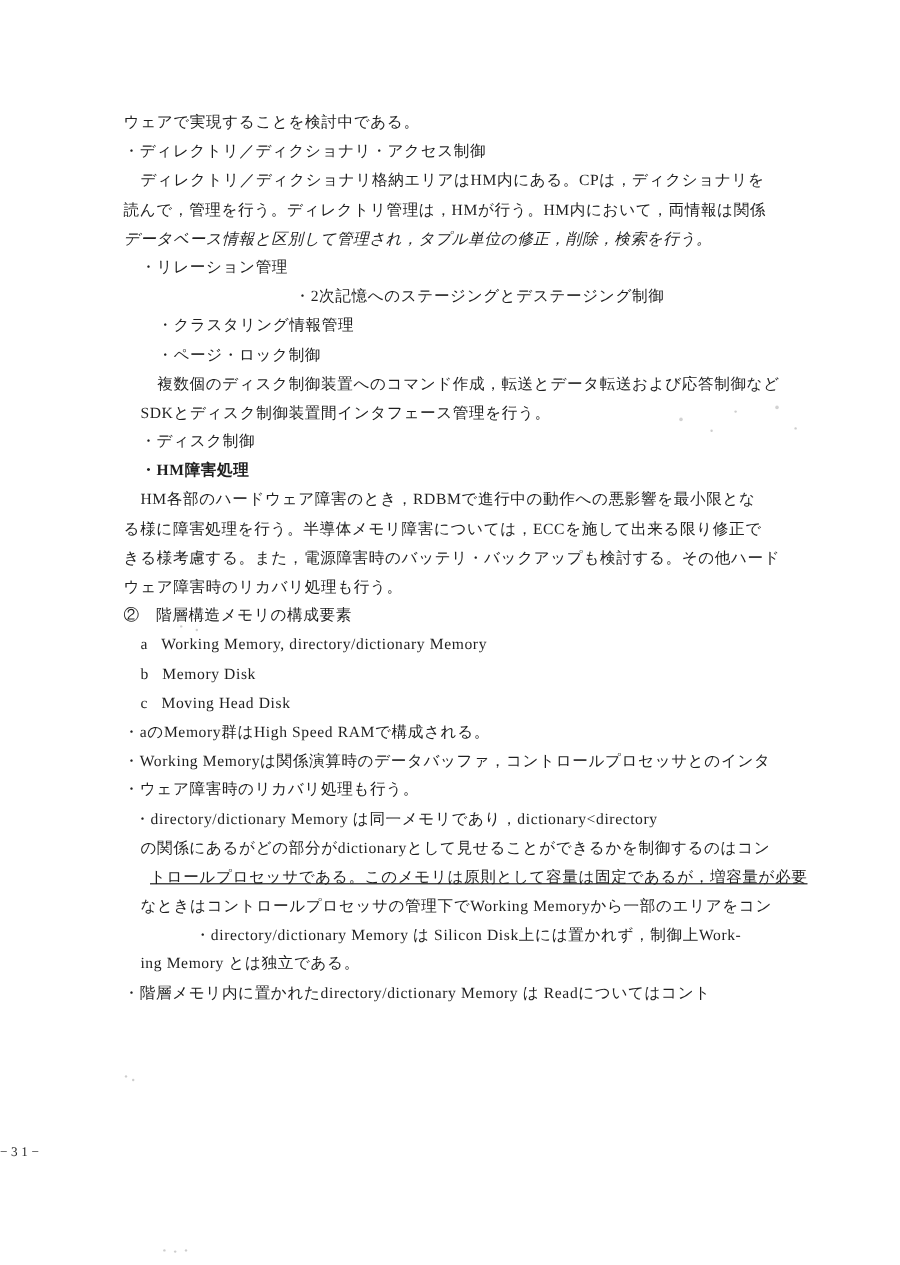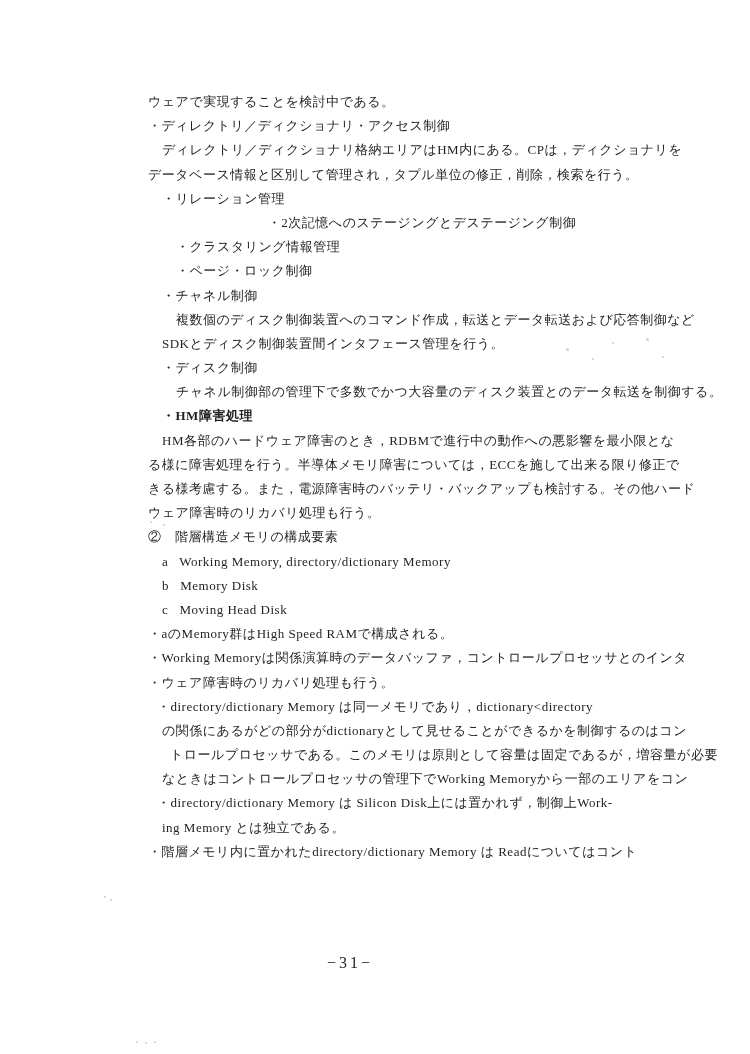--- a/index.html
+++ b/index.html
@@ -13,70 +13,68 @@
   }
   .page{position:absolute;inset:0;background:#ffffff;}
   .doc{
     position:absolute;left:103px;top:90px;width:565px;
   }
   .line{
     height:24.2px;line-height:24.2px;
     font-size:13px;letter-spacing:0.5px;
     white-space:pre;
     color:#1f1f1f;
-    margin-left:45px;
   }
   .pagenum{
     position:absolute;top:954px;left:0;width:700px;
-    text-align:center;
-    font-size:16px;letter-spacing:3px;
+    text-align:left;
+    font-size:11px;letter-spacing:3px;
     color:#262626;
   }
   .sp{
     position:absolute;background:#9b9b9b;border-radius:50%;
     opacity:0.5;width:2px;height:2px;
   }
   .sp.big{width:3px;height:3px;opacity:0.45;}
 </style>
 </head>
 <body>
 
 <div class="page">
 
   <div class="doc" id="doc-lines">
       <div class="line" style="padding-left: 0px;">ウェアで実現することを検討中である。</div>
       <div class="line" style="padding-left: 0px;">・ディレクトリ／ディクショナリ・アクセス制御</div>
       <div class="line" style="padding-left: 14px;">ディレクトリ／ディクショナリ格納エリアはHM内にある。CPは，ディクショナリを</div>
-      <div class="line" style="padding-left: 0px;">データベース情報と区別して管理され，タプル単位の修正，削除，検索を行う。</div>
+      <div class="line" style="padding-left: 0px;">読んで，管理を行う。ディレクトリ管理は，HMが行う。HM内において，両情報は関係</div>
+      <div class="line" style="padding-left: 0px; font-style: italic;">データベース情報と区別して管理され，タプル単位の修正，削除，検索を行う。</div>
       <div class="line" style="padding-left: 14px;">・リレーション管理</div>
       <div class="line" style="padding-left: 28px; text-align: center;">・2次記憶へのステージングとデステージング制御</div>
       <div class="line" style="padding-left: 28px;">・クラスタリング情報管理</div>
       <div class="line" style="padding-left: 28px;">・ページ・ロック制御</div>
-      <div class="line" style="padding-left: 14px;">・チャネル制御</div>
       <div class="line" style="padding-left: 28px;">複数個のディスク制御装置へのコマンド作成，転送とデータ転送および応答制御など</div>
       <div class="line" style="padding-left: 14px;">SDKとディスク制御装置間インタフェース管理を行う。</div>
       <div class="line" style="padding-left: 14px;">・ディスク制御</div>
-      <div class="line" style="padding-left: 28px;">チャネル制御部の管理下で多数でかつ大容量のディスク装置とのデータ転送を制御する。</div>
       <div class="line" style="padding-left: 14px; font-weight: bold;">・HM障害処理</div>
       <div class="line" style="padding-left: 14px;">HM各部のハードウェア障害のとき，RDBMで進行中の動作への悪影響を最小限とな</div>
       <div class="line" style="padding-left: 0px;">る様に障害処理を行う。半導体メモリ障害については，ECCを施して出来る限り修正で</div>
       <div class="line" style="padding-left: 0px;">きる様考慮する。また，電源障害時のバッテリ・バックアップも検討する。その他ハード</div>
       <div class="line" style="padding-left: 0px;">ウェア障害時のリカバリ処理も行う。</div>
       <div class="line" style="padding-left: 0px;">②　階層構造メモリの構成要素</div>
       <div class="line" style="padding-left: 14px;">a   Working Memory, directory/dictionary Memory</div>
       <div class="line" style="padding-left: 14px;">b   Memory Disk</div>
       <div class="line" style="padding-left: 14px;">c   Moving Head Disk</div>
       <div class="line" style="padding-left: 0px;">・aのMemory群はHigh Speed RAMで構成される。</div>
       <div class="line" style="padding-left: 0px;">・Working Memoryは関係演算時のデータバッファ，コントロールプロセッサとのインタ</div>
       <div class="line" style="padding-left: 0px;">・ウェア障害時のリカバリ処理も行う。</div>
       <div class="line" style="padding-left: 9px;">・directory/dictionary Memory は同一メモリであり，dictionary&lt;directory</div>
       <div class="line" style="padding-left: 14px;">の関係にあるがどの部分がdictionaryとして見せることができるかを制御するのはコン</div>
-      <div class="line" style="padding-left: 22px;">トロールプロセッサである。このメモリは原則として容量は固定であるが，増容量が必要</div>
+      <div class="line" style="padding-left: 22px; text-decoration: underline;">トロールプロセッサである。このメモリは原則として容量は固定であるが，増容量が必要</div>
       <div class="line" style="padding-left: 14px;">なときはコントロールプロセッサの管理下でWorking Memoryから一部のエリアをコン</div>
-      <div class="line" style="padding-left: 9px;">・directory/dictionary Memory は Silicon Disk上には置かれず，制御上Work-</div>
+      <div class="line" style="padding-left: 9px; text-align: center;">・directory/dictionary Memory は Silicon Disk上には置かれず，制御上Work-</div>
       <div class="line" style="padding-left: 14px;">ing Memory とは独立である。</div>
       <div class="line" style="padding-left: 0px;">・階層メモリ内に置かれたdirectory/dictionary Memory は Readについてはコント</div>
     </div>
 
   <div class="pagenum">−31−</div>
 
   <div class="sp big" style="left:566px;top:348px;"></div>
   <div class="sp" style="left:592px;top:358px;"></div>
   <div class="sp" style="left:612px;top:342px;"></div>
   <div class="sp big" style="left:646px;top:338px;"></div>

